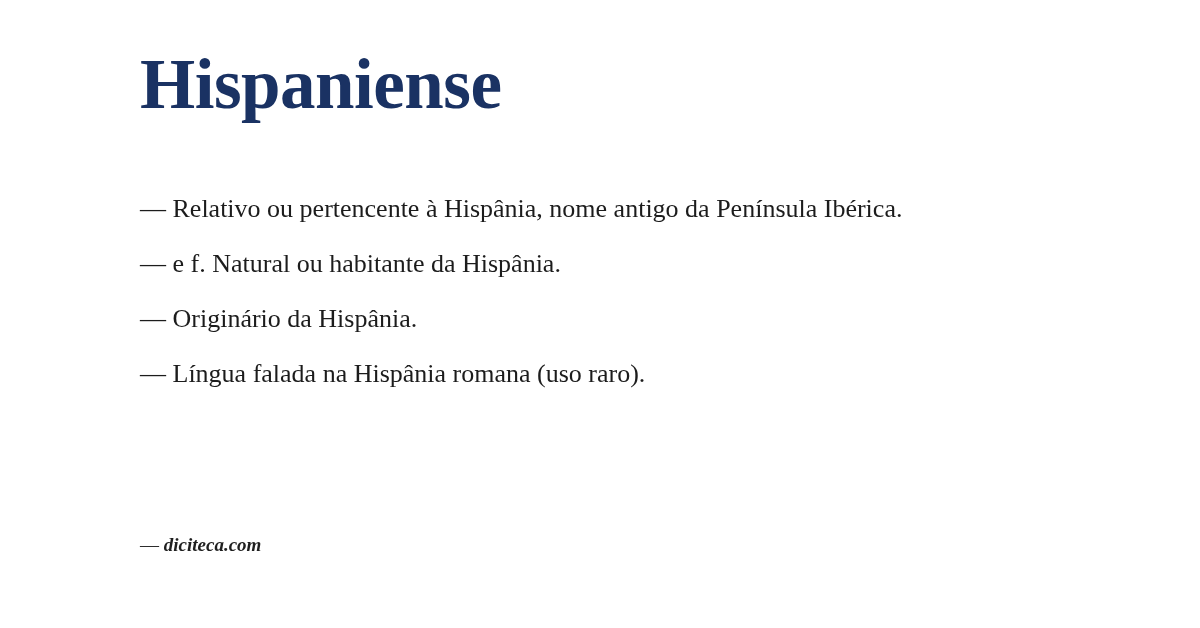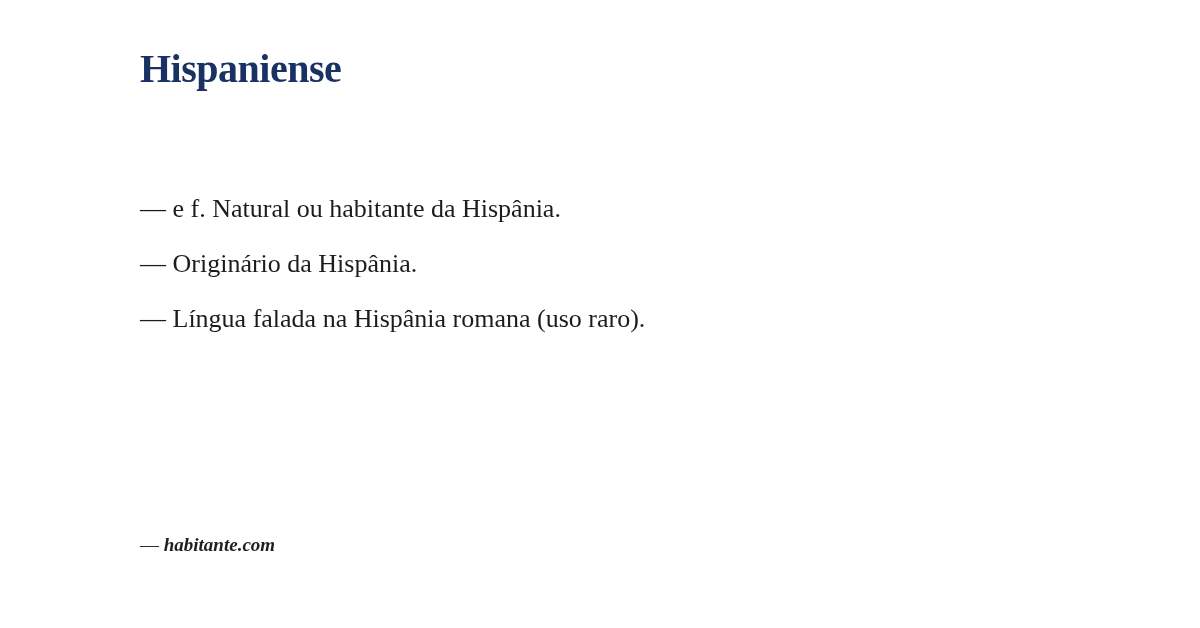--- a/index.html
+++ b/index.html
@@ -28,21 +28,21 @@
   .header {
     position: absolute;
     left: 140px;
     top: 48px;
     width: 960px;
   }
 
   .entry-title {
     margin: 0;
     font-family: "Liberation Serif", "DejaVu Serif", serif;
-    font-size: 40px;
+    font-size: 71px;
     font-weight: bold;
     line-height: 1.04;
     letter-spacing: -0.5px;
     color: #1a3263;
     white-space: nowrap;
   }
 
   .entry-subtitle {
     margin: 2px 0 0 0;
     font-family: "Liberation Serif", "DejaVu Serif", serif;
@@ -109,20 +109,24 @@
 <body>
 
 <div class="card">
 
   <div class="header">
     <h1 class="entry-title">Hispaniense</h1>
   </div>
 
   <ul class="definition-list">
 
+    <li class="definition-item">
+      <span class="def-dash">—</span>
+      <span class="def-text">Relativo ou pertencente à Hispânia, nome antigo da Península Ibérica.</span>
+    </li>
 
     <li class="definition-item">
       <span class="def-dash">—</span>
       <span class="def-text">e f. Natural ou habitante da Hispânia.</span>
     </li>
 
     <li class="definition-item">
       <span class="def-dash">—</span>
       <span class="def-text">Originário da Hispânia.</span>
     </li>
@@ -130,16 +134,16 @@
 
     <li class="definition-item">
       <span class="def-dash">—</span>
       <span class="def-text">Língua falada na Hispânia romana (uso raro).</span>
     </li>
 
   </ul>
 
   <div class="attribution">
     <span class="attr-dash">—</span>
-    <span>habitante.com</span>
+    <span>diciteca.com</span>
   </div>
 
 </div>
 
 </body></html>

